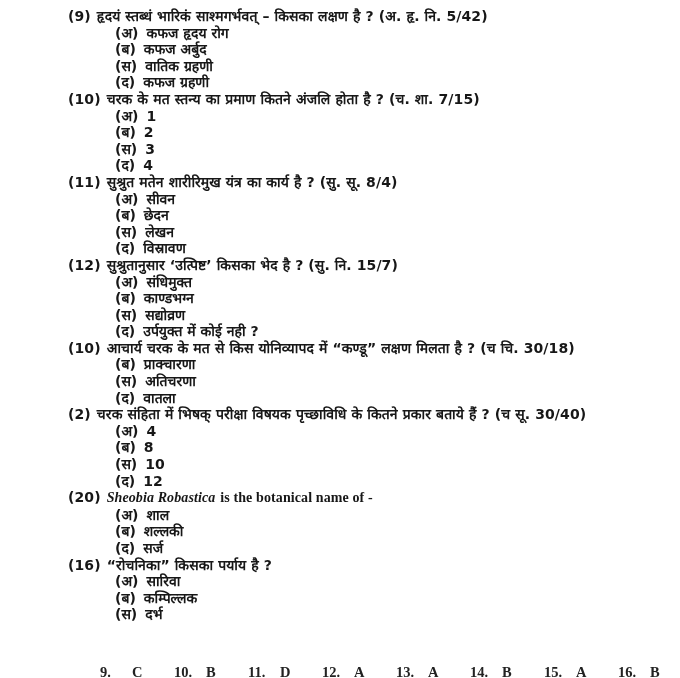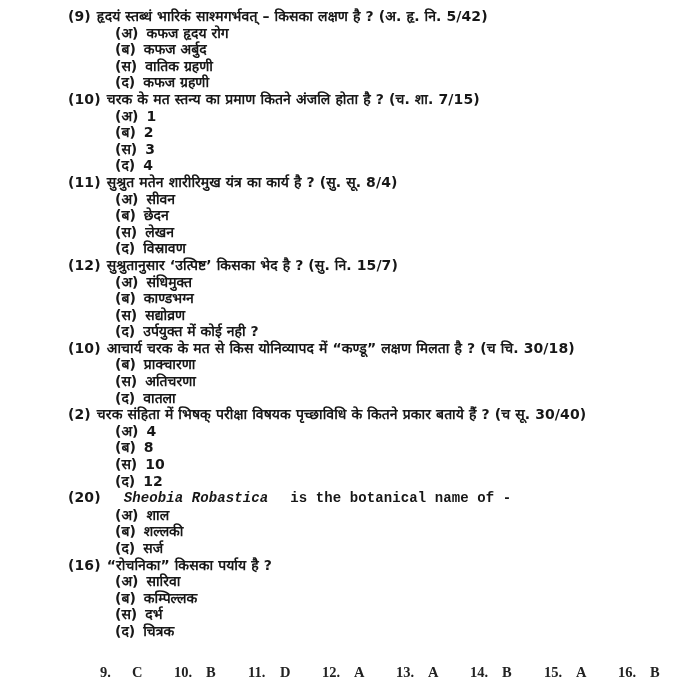--- a/index.html
+++ b/index.html
@@ -29,23 +29,22 @@
   .q-num { display: inline-block; margin-right: 6px; }
   .opt {
     padding-left: 115px;
     font-size: 14px;
     line-height: 16.6px;
     font-weight: 700;
     white-space: nowrap;
   }
   .opt-label { display: inline-block; margin-right: 8px; }
   .en-serif {
-    font-family: Liberation Mono, monospace;
+    font-family: Liberation Serif, serif;
     font-weight: 700;
-    margin-left: 17px;
   }
   .italic { font-style: italic; }
   .answer-key {
     position: absolute;
     top: 664px;
     left: 100px;
     width: 560px;
     display: flex;
     font-family: "Liberation Serif", serif;
     font-size: 14.5px;
@@ -130,21 +129,20 @@
       <div class="opt"><span class="opt-label">(द)</span><span class="opt-text">सर्ज</span></div>
     </div>
 
     <div class="question">
       <div class="q-head">
         <span class="q-num">(16)</span><span class="q-text">“रोचनिका” किसका पर्याय है ?</span>
       </div>
       <div class="opt"><span class="opt-label">(अ)</span><span class="opt-text">सारिवा</span></div>
       <div class="opt"><span class="opt-label">(ब)</span><span class="opt-text">कम्पिल्लक</span></div>
       <div class="opt"><span class="opt-label">(स)</span><span class="opt-text">दर्भ</span></div>
-      <div class="opt"><span class="opt-label">(द)</span><span class="opt-text">चित्रक</span></div>
     </div>
 
   </div>
 
   <div class="answer-key">
     <span class="ak-pair">
         <span class="ak-num">9.</span>
         <span class="ak-ans">C</span>
       </span>
     <span class="ak-pair">

